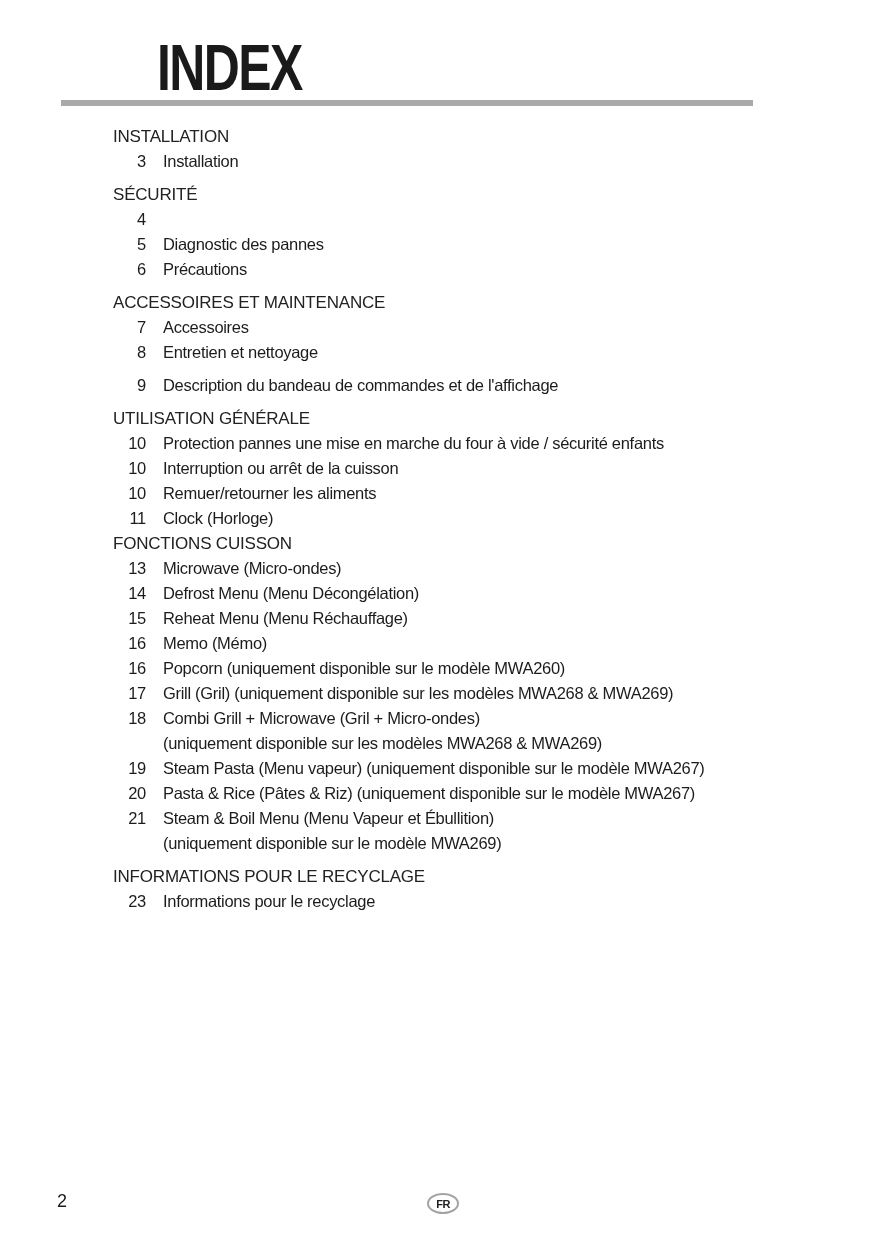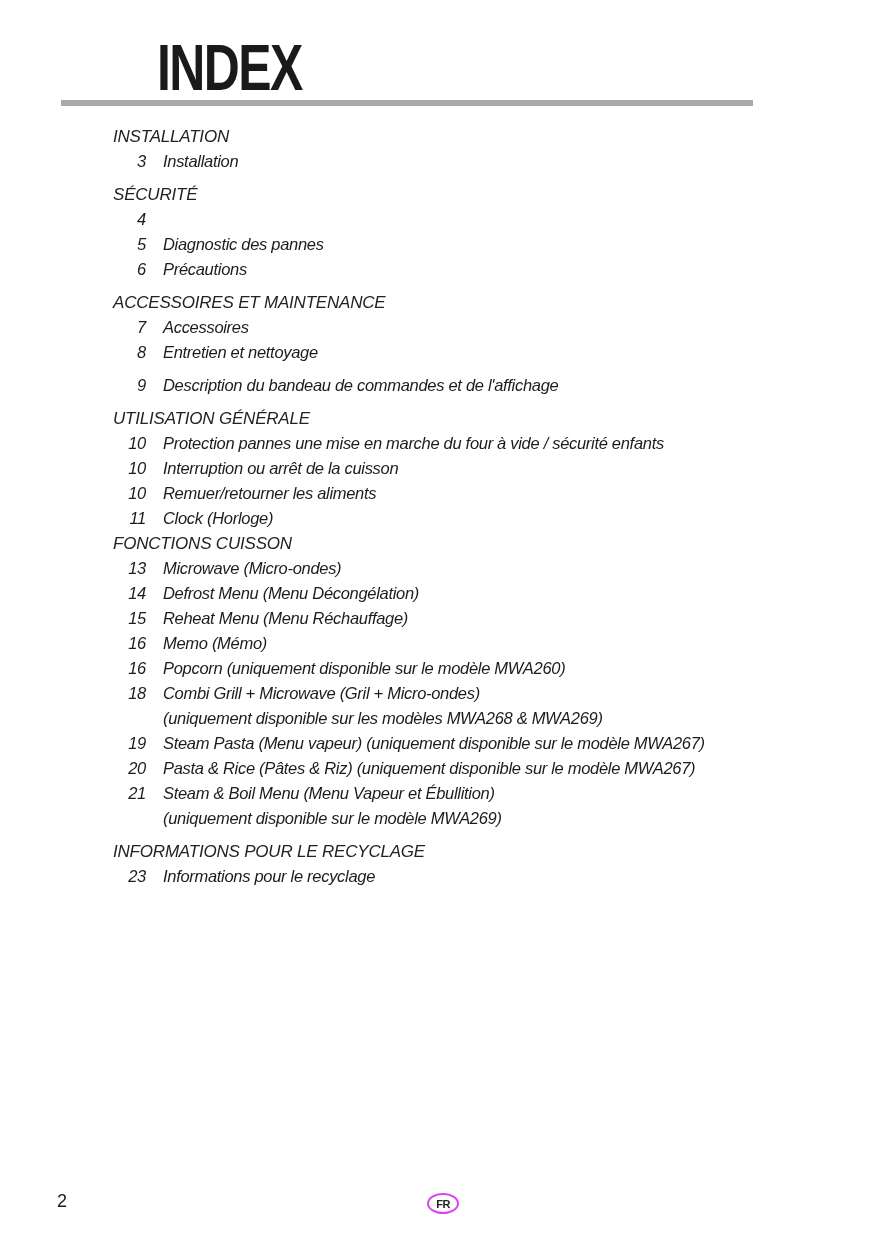--- a/index.html
+++ b/index.html
@@ -35,21 +35,21 @@
     width: 692px;
     height: 6px;
     background: #a9a9a9;
   }
   .toc {
     position: absolute;
     left: 113px;
     top: 124px;
     width: 700px;
   }
-  .section { margin-top: 8px; font-style: italic; }
+  .section { margin-top: 8px; }
   .section:first-child, .section.compact { margin-top: 0; }
   .section-header {
     font-size: 17px;
     line-height: 25px;
     letter-spacing: -0.2px;
     color: #222222;
     white-space: nowrap;
   }
   .entry {
     display: flex;
@@ -72,21 +72,21 @@
     top: 1190px;
     font-size: 18px;
     line-height: 22px;
   }
   .lang-badge {
     position: absolute;
     left: 427px;
     top: 1193px;
     width: 32px;
     height: 21px;
-    border: 2px solid #d946ef;
+    border: 2px solid #a3a3a3;
     border-radius: 50%;
     display: flex;
     align-items: center;
     justify-content: center;
     box-sizing: border-box;
     font-size: 11px;
     font-weight: bold;
     letter-spacing: -0.5px;
     color: #222222;
   }
@@ -172,20 +172,24 @@
       </div>
       <div class="entry">
         <span class="num">16</span>
         <span class="txt">Memo (Mémo)</span>
       </div>
       <div class="entry">
         <span class="num">16</span>
         <span class="txt">Popcorn (uniquement disponible sur le modèle MWA260)</span>
       </div>
       <div class="entry">
+        <span class="num">17</span>
+        <span class="txt">Grill (Gril) (uniquement disponible sur les modèles MWA268 &amp; MWA269)</span>
+      </div>
+      <div class="entry">
         <span class="num">18</span>
         <span class="txt">Combi Grill + Microwave (Gril + Micro-ondes)</span>
       </div>
       <div class="entry">
         <span class="num"></span>
         <span class="txt">(uniquement disponible sur les modèles MWA268 &amp; MWA269)</span>
       </div>
       <div class="entry">
         <span class="num">19</span>
         <span class="txt">Steam Pasta (Menu vapeur) (uniquement disponible sur le modèle MWA267)</span>

